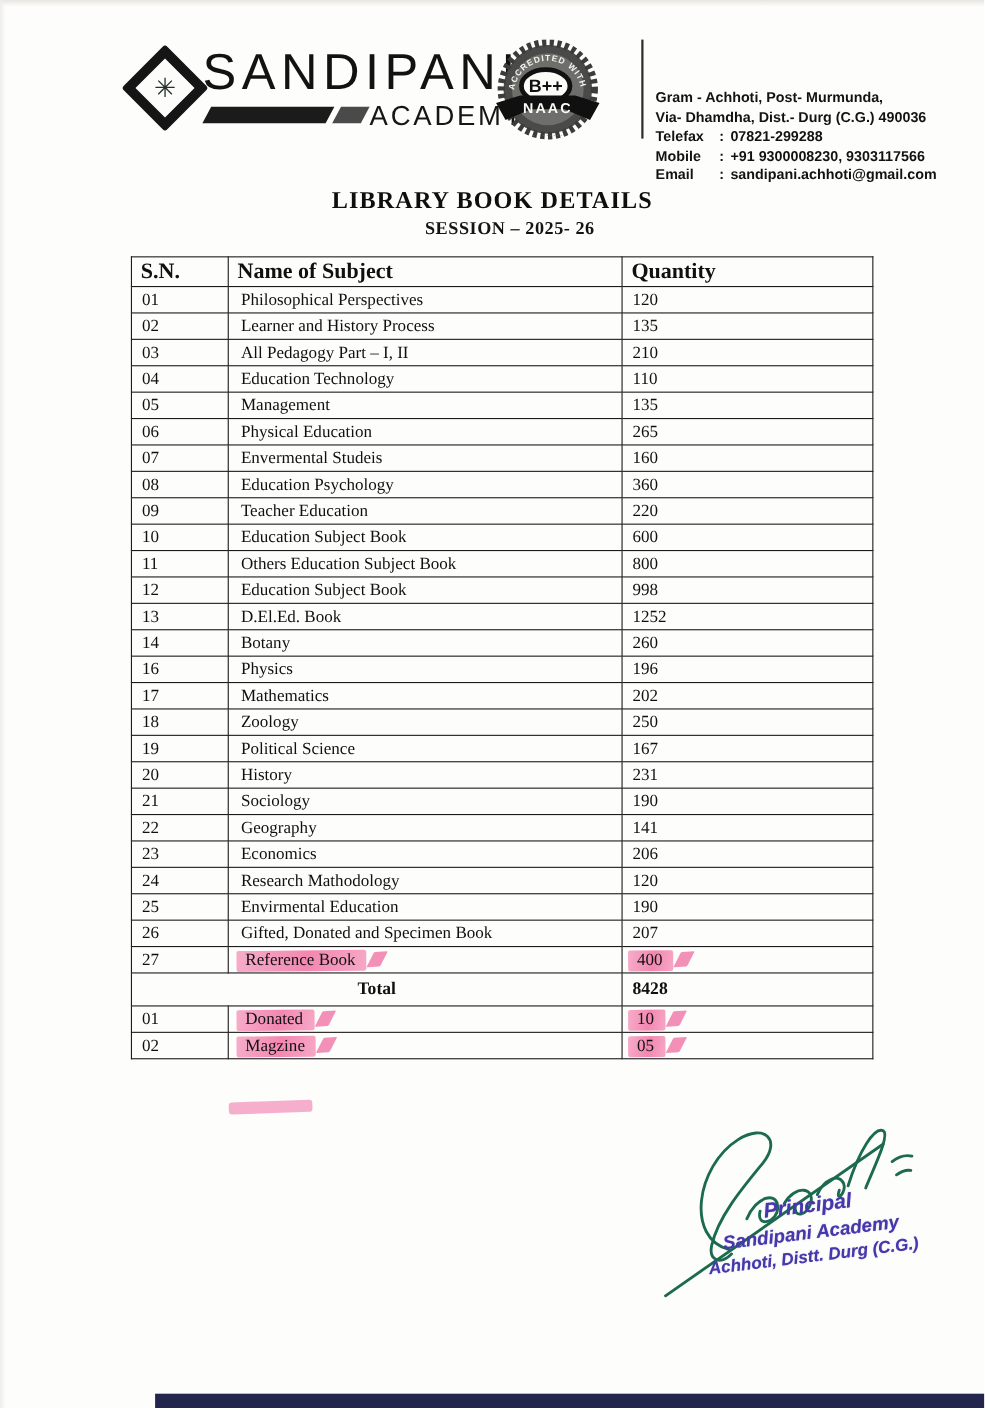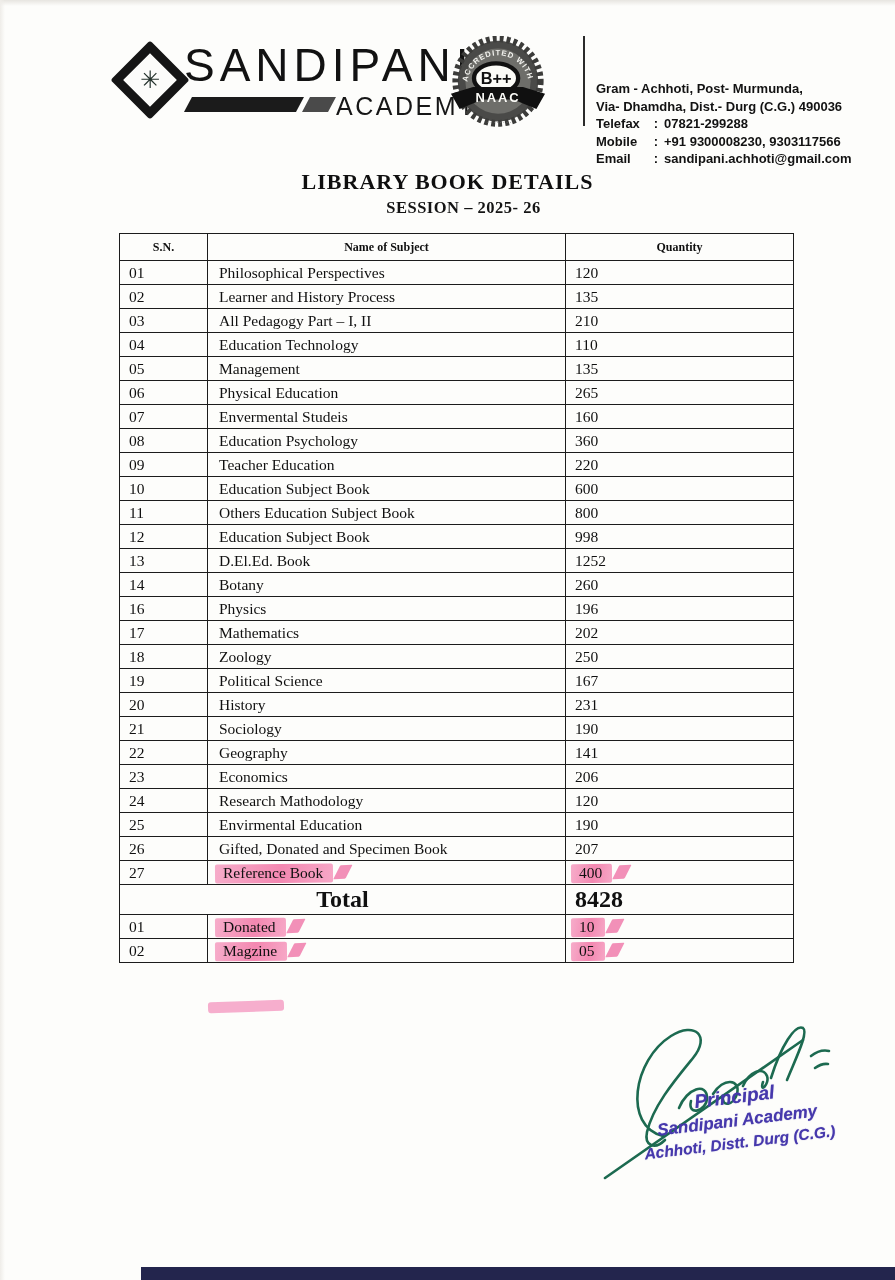--- a/index.html
+++ b/index.html
@@ -67,26 +67,26 @@
     border-collapse:collapse; table-layout:fixed;
     font-size:15.5px; color:#101010;
   }
   .book-table col.c-sn { width:88px; }
   .book-table col.c-sub { width:358px; }
   .book-table col.c-qty { width:228px; }
   .book-table th, .book-table td {
     border:1.6px solid #1c1c1c; padding:1px 8px; height:24px; vertical-align:middle;
     overflow:visible; white-space:nowrap;
   }
-  .book-table thead th { font-size:12px; font-weight:bold; text-align:center; height:27px; }
+  .book-table thead th { font-size:20px; font-weight:bold; text-align:left; height:27px; }
   .book-table td.sn { padding-left:9px; }
   .book-table td.subject { padding-left:11px; }
   .book-table td.qty { padding-left:9px; }
   .book-table tbody tr:nth-child(27) td { height:44px; vertical-align:top; padding-top:3px; }
-  .total-row td { font-weight:bold; font-size:24px; height:30px !important; }
+  .total-row td { font-weight:bold; font-size:16px; height:30px !important; }
   .total-row .total-label { text-align:center; }
 
   
   .hl { position:relative; display:inline-block; padding:0 4px; z-index:0;font-family:Liberation Serif, serif; }
   .hl::before {
     content:""; position:absolute; z-index:-1; left:-4px; right:-6px; top:0px; bottom:-1px;
     background:linear-gradient(100deg, #f6a6c6, #f27daa 55%, #f6a0c2);
     transform:rotate(-0.6deg); border-radius:2px; opacity:0.92;
   }
   .hl::after { 

